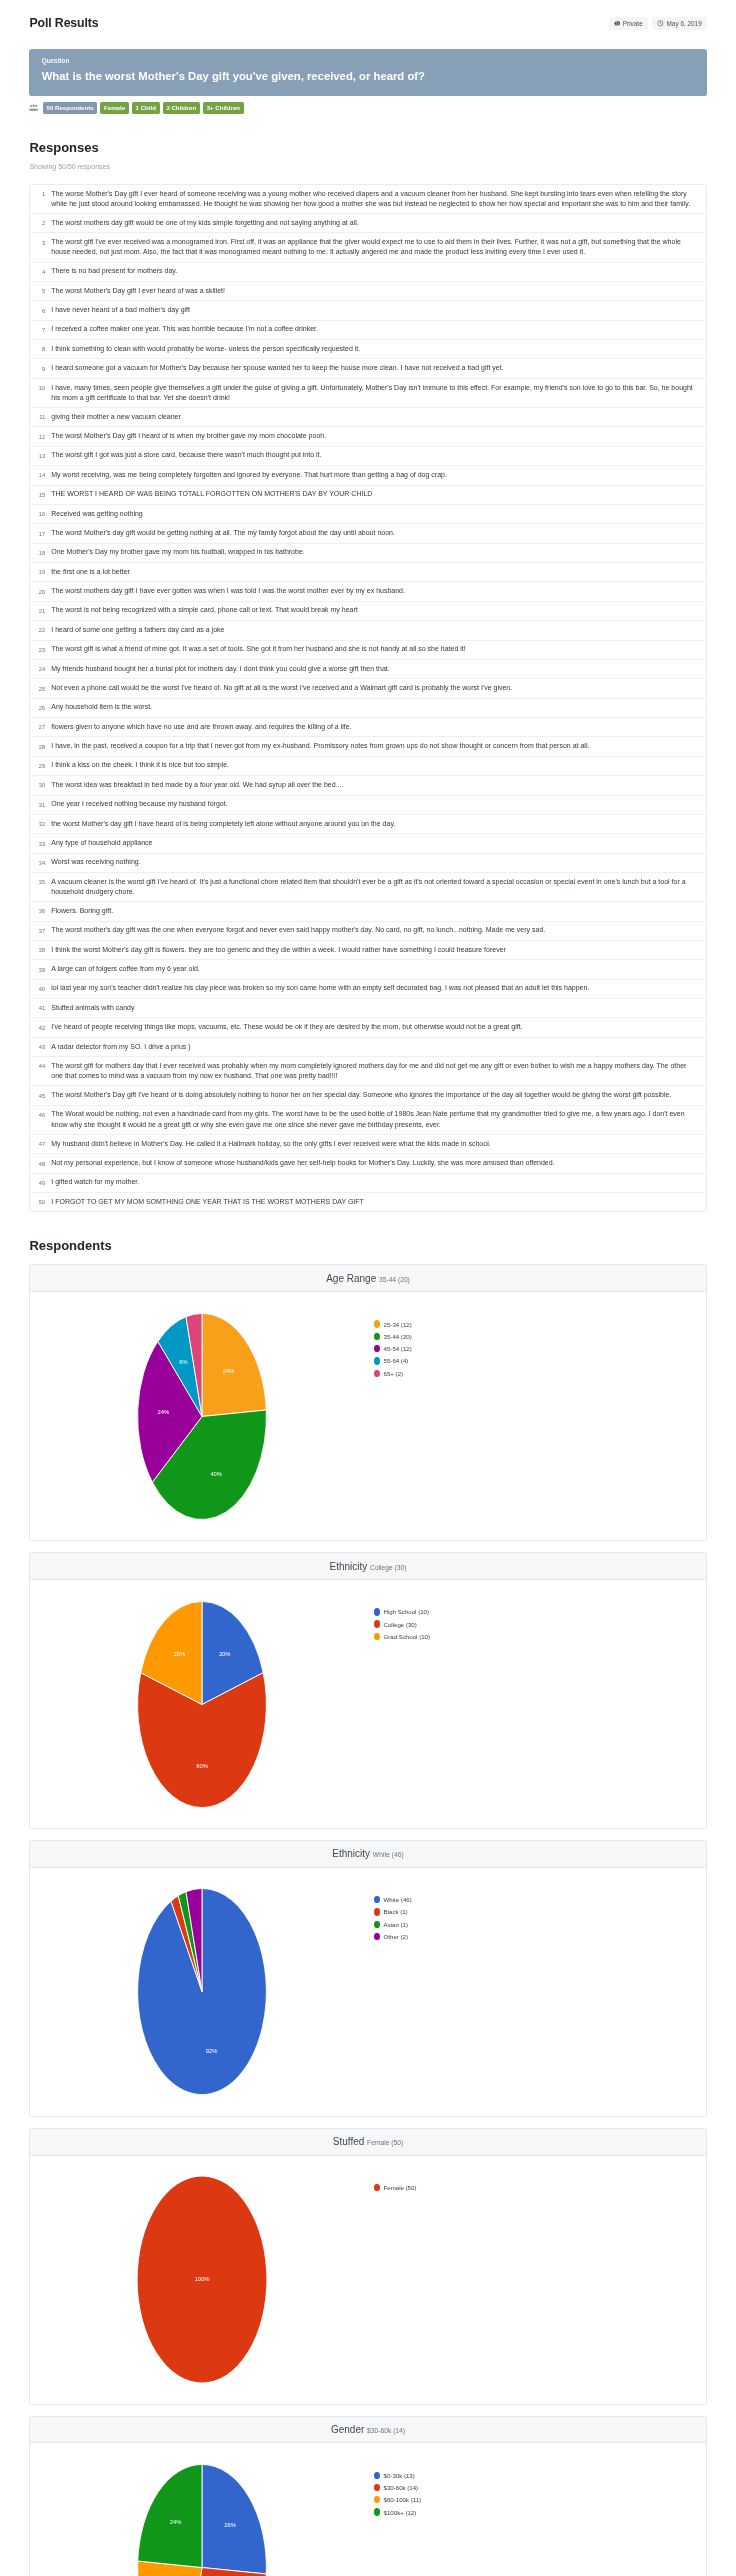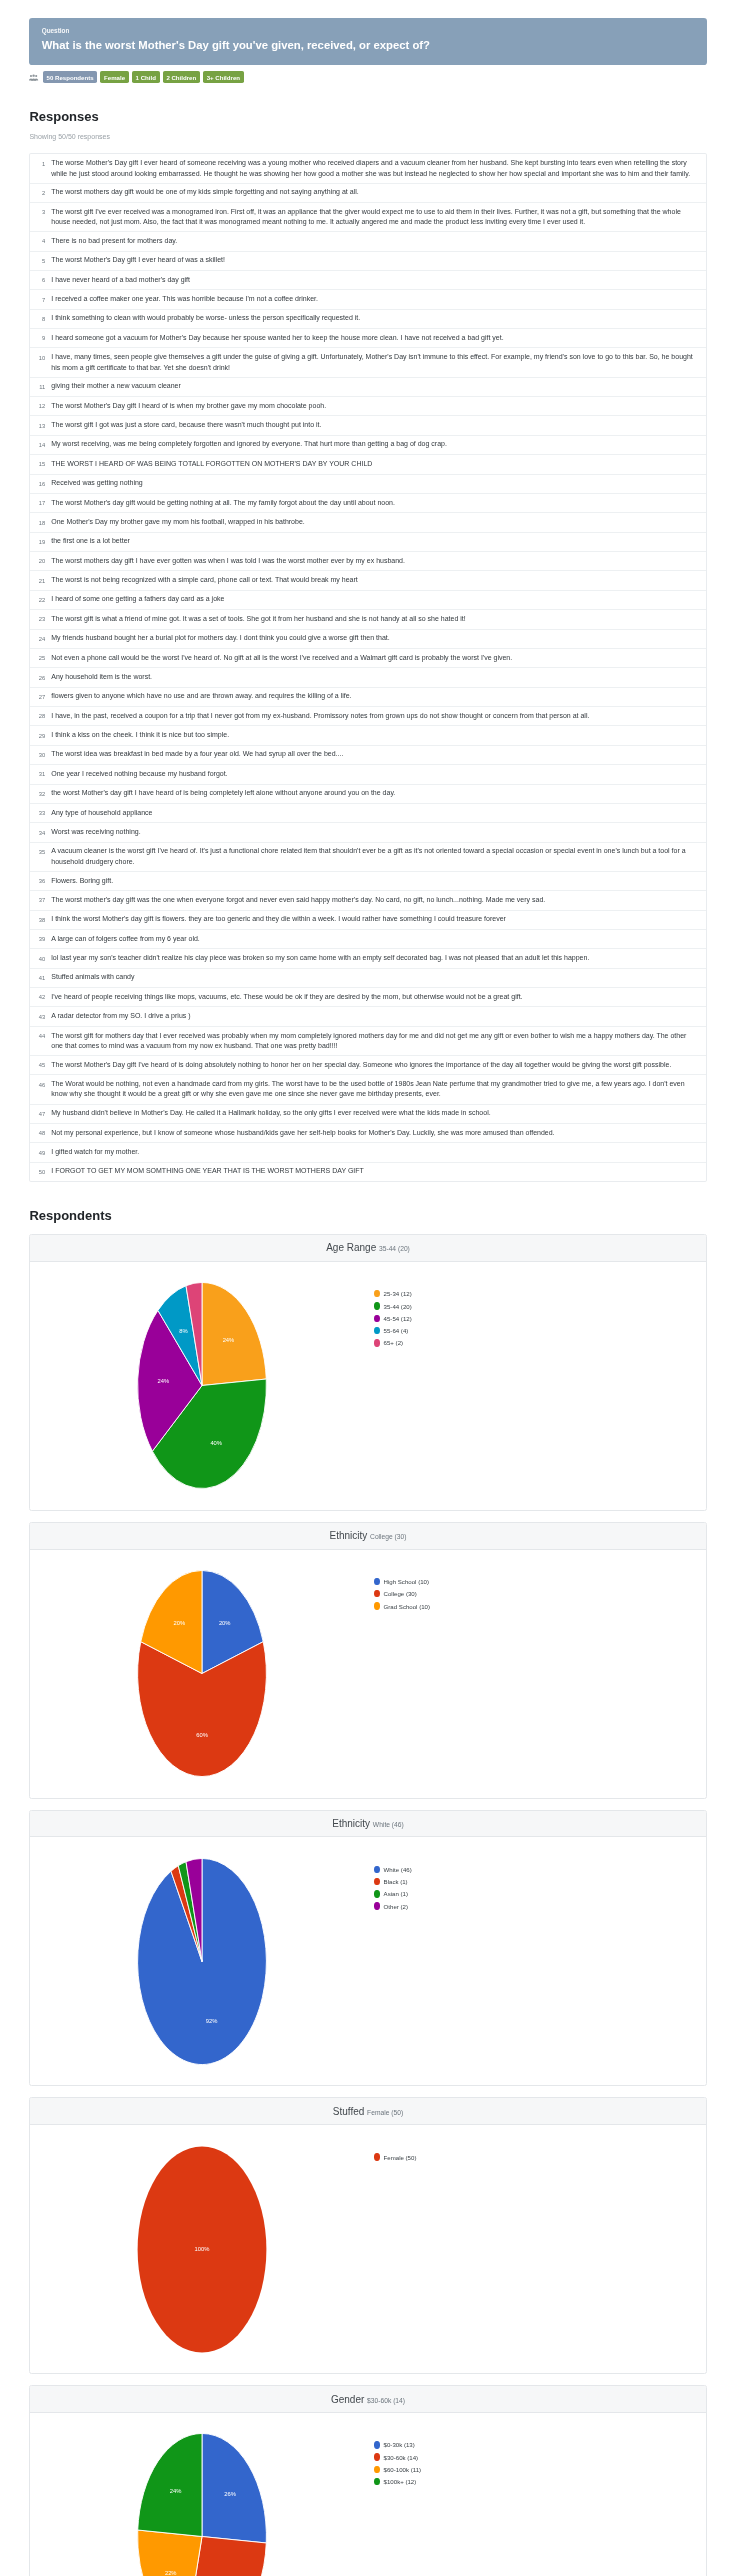--- a/index.html
+++ b/index.html
@@ -78,24 +78,47 @@
   .legend-item { display:flex; align-items:center; gap:3.7px; margin-bottom:4.9px; font-size:6.1px; color:#3b4247; }
   .legend-dot { width:5.5px; height:7.4px; border-radius:50%; flex:0 0 auto; }
   .slice-label { font-size:9.5px; fill:#ffffff; }
 </style>
 </head>
 <body>
 
 <div class="page">
   <div class="wrap">
 
+    <div class="topbar">
+      <h1 class="page-title">Poll Results</h1>
+      <div class="meta-group">
+        <div class="meta-pill">
+          <span>
+            <svg width="6.7" height="6.7" viewBox="0 0 16 16" fill="#4c5256">
+              <path d="M8 3C4.5 3 1.7 5.2 0.5 8c1.2 2.8 4 5 7.5 5s6.3-2.2 7.5-5C14.3 5.2 11.5 3 8 3zm0 8.3A3.3 3.3 0 1 1 8 4.7a3.3 3.3 0 0 1 0 6.6zm0-5.3a2 2 0 1 0 0 4 2 2 0 0 0 0-4z"></path>
+              <rect x="1.2" y="13.2" width="15" height="1.4" transform="rotate(-45 1.2 13.2)"></rect>
+            </svg>
+          </span>
+          <span>Private</span>
+        </div>
+        <div class="meta-pill">
+          <span>
+            <svg width="6.7" height="6.7" viewBox="0 0 16 16" fill="none" stroke="#4c5256" stroke-width="1.4">
+              <circle cx="8" cy="8" r="6.4"></circle>
+              <path d="M8 4.3V8l2.6 1.7" stroke-linecap="round"></path>
+            </svg>
+          </span>
+          <span>May 6, 2019</span>
+        </div>
+      </div>
+    </div>
 
     <div class="question-card">
       <div class="question-label">Question</div>
-      <div class="question-text">What is the worst Mother's Day gift you've given, received, or expect of?</div>
+      <div class="question-text">What is the worst Mother's Day gift you've given, received, or heard of?</div>
     </div>
 
     <div class="badges">
       <span class="people-icon">
         <svg width="9.2" height="7.4" viewBox="0 0 20 14" fill="#8b9399">
           <circle cx="4.3" cy="3.2" r="2.3"></circle>
             <circle cx="15.7" cy="3.2" r="2.3"></circle>
             <circle cx="10" cy="2.6" r="2.6"></circle>
           <path d="M0 13c0-2.6 1.9-4.3 4.3-4.3S8.6 10.4 8.6 13z"></path>
           <path d="M11.4 13c0-2.6 1.9-4.3 4.3-4.3S20 10.4 20 13z"></path>

